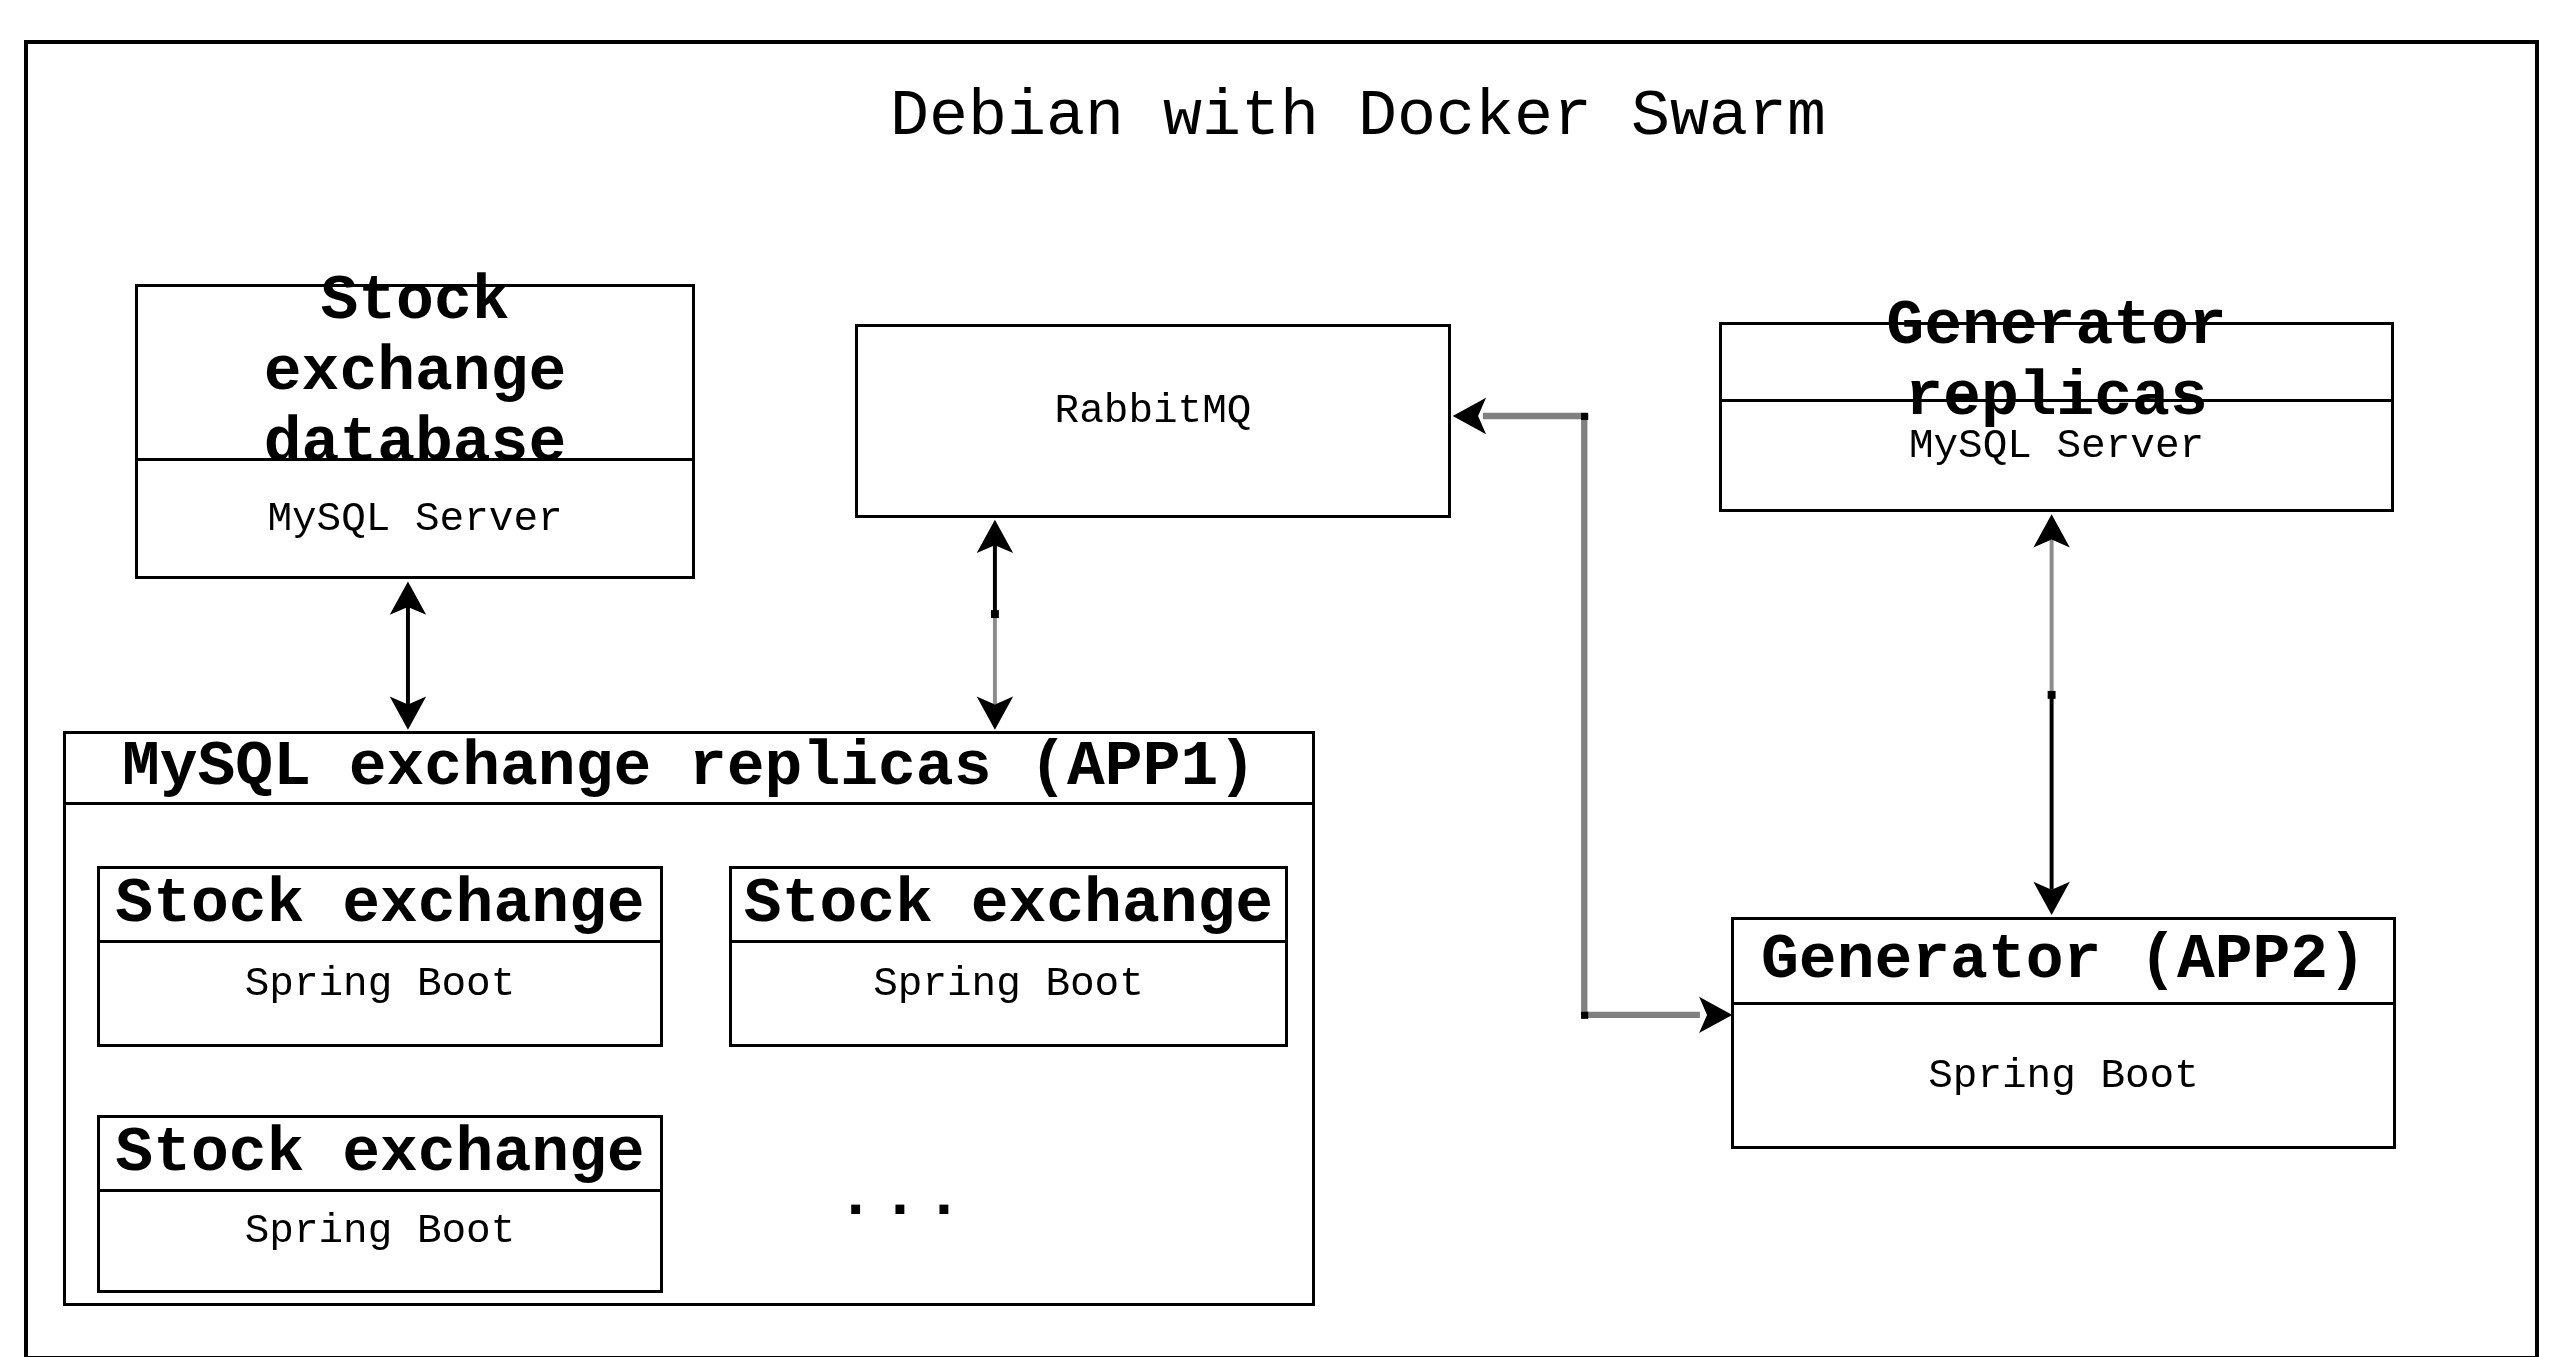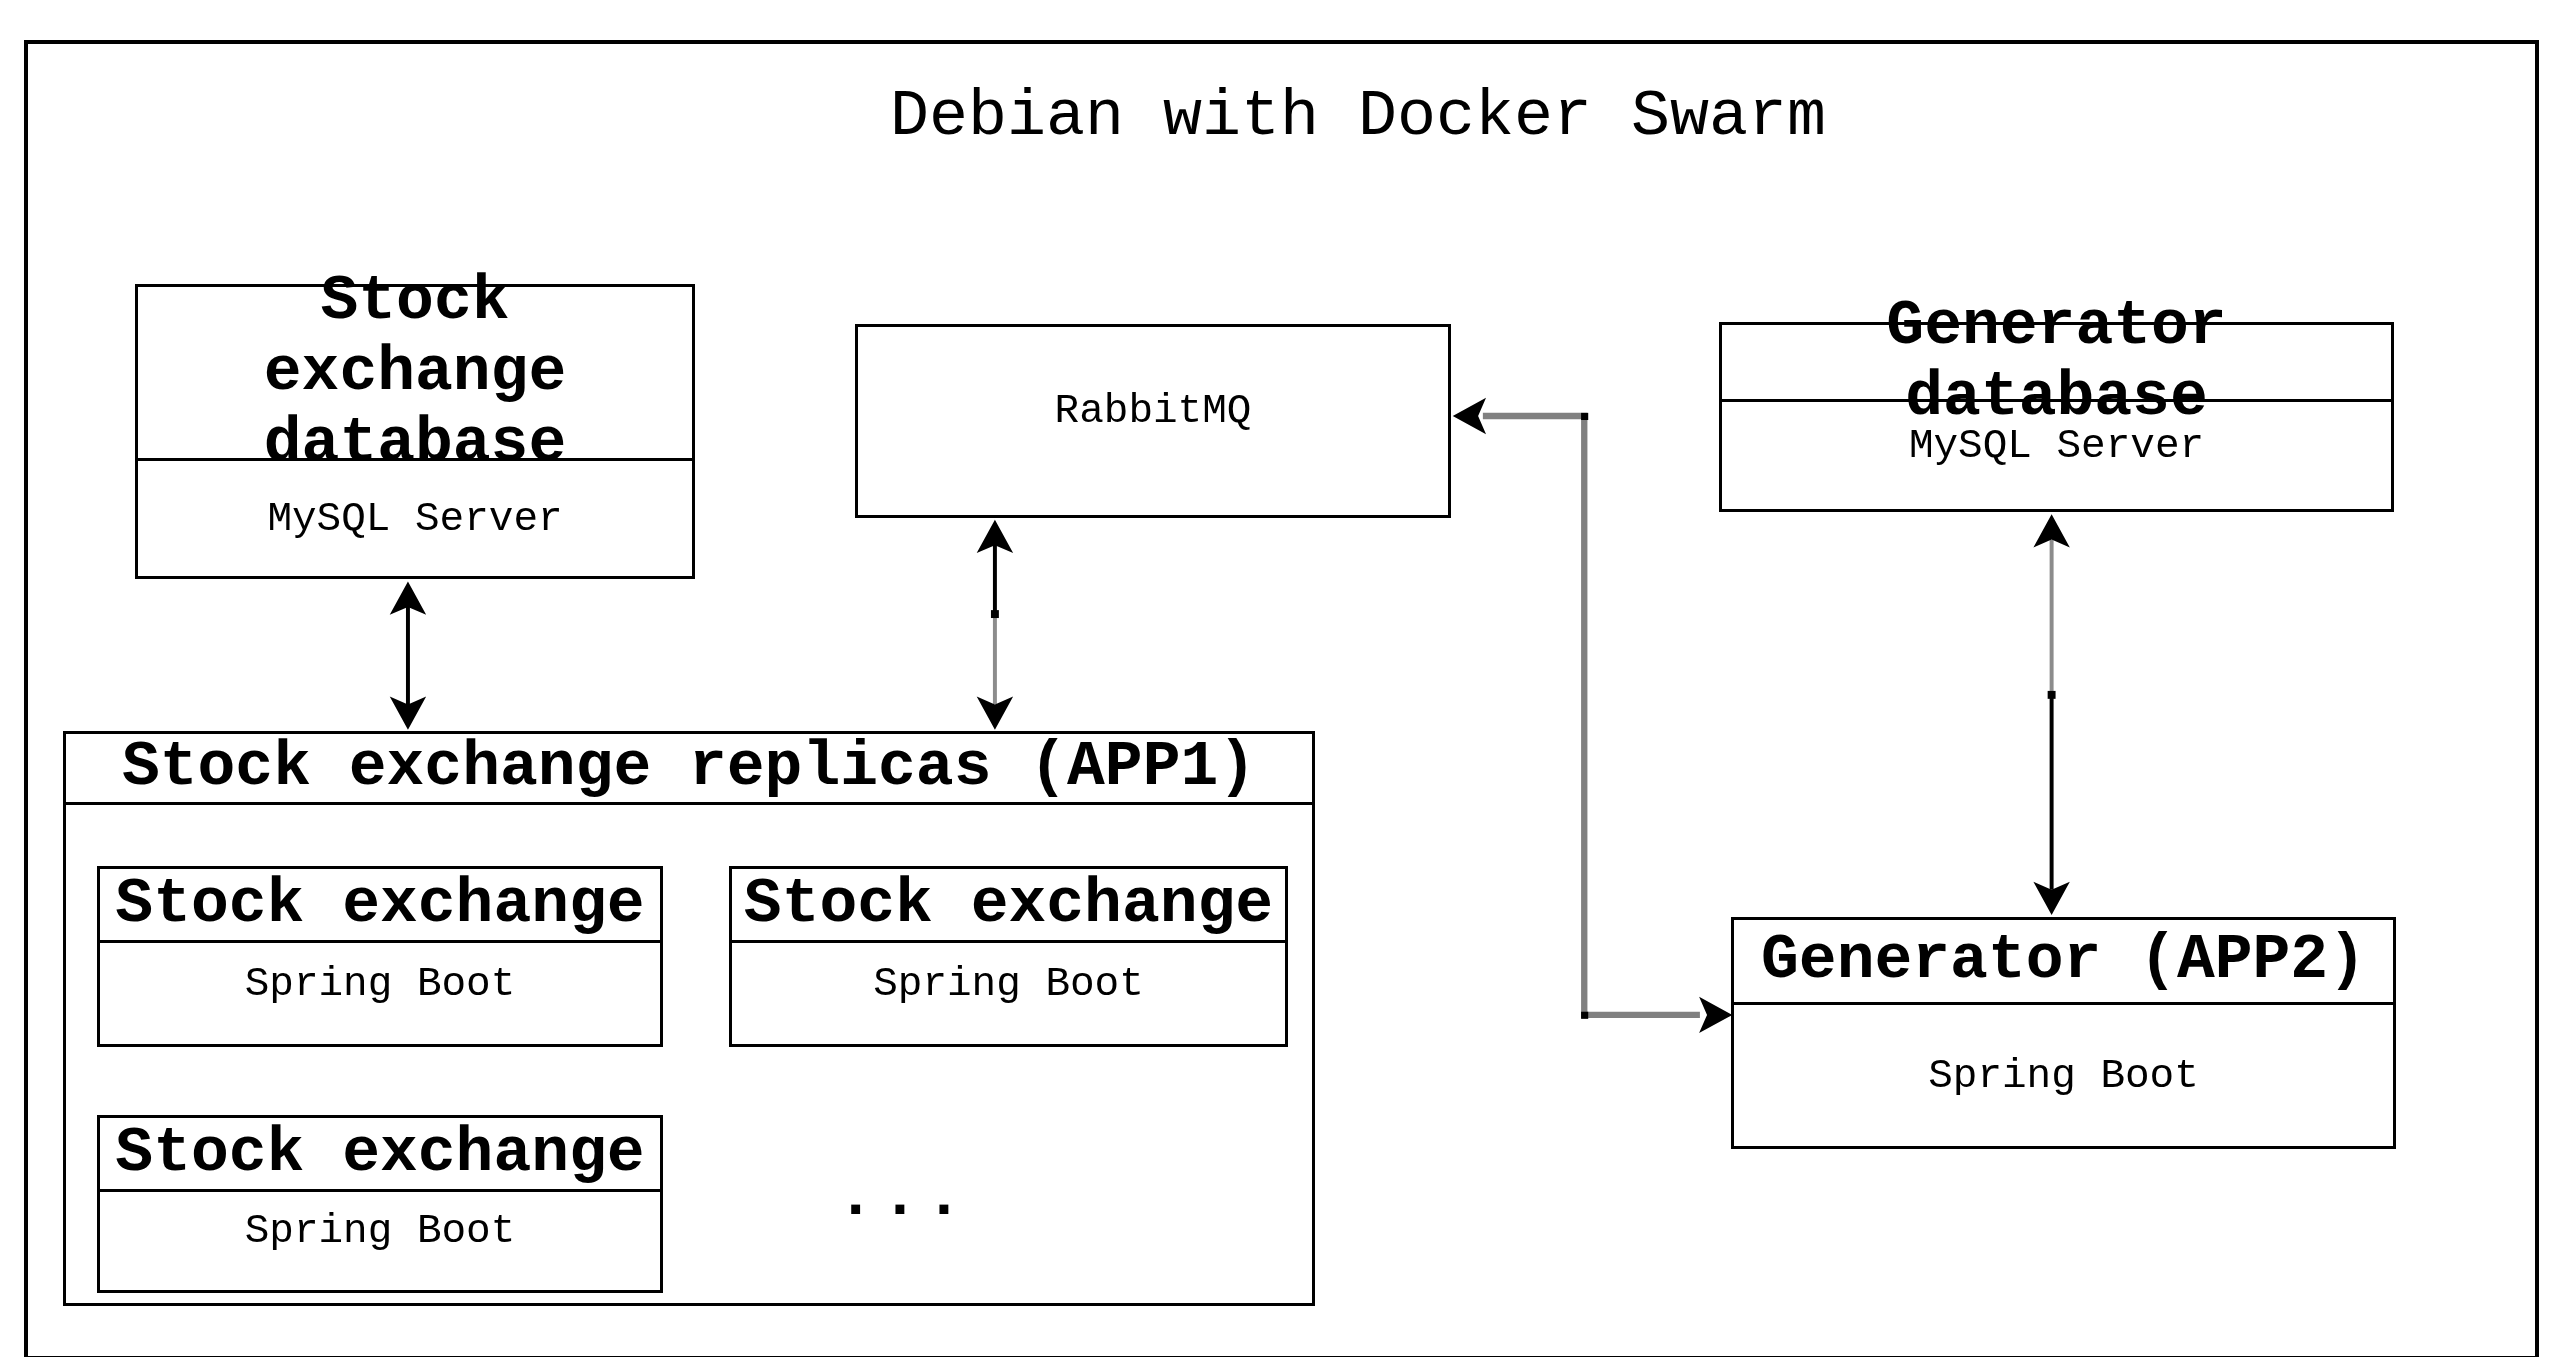--- a/index.html
+++ b/index.html
@@ -108,26 +108,26 @@
   <div class="node" id="node-se-db">
     <div class="node-title">Stock exchange database</div>
     <div class="node-body">MySQL Server</div>
   </div>
 
   <div class="node" id="node-qq">
     <div class="node-body body-high">RabbitMQ</div>
   </div>
 
   <div class="node" id="node-gen-db">
-    <div class="node-title">Generator database</div>
+    <div class="node-title">Generator replicas</div>
     <div class="node-body body-high">MySQL Server</div>
   </div>
 
   <div class="node" id="node-app1">
-    <div class="node-title">Stock exchange replicas (APP1)</div>
+    <div class="node-title">MySQL exchange replicas (APP1)</div>
     <div class="node-body"></div>
   </div>
 
   <div class="node" id="node-rep1">
     <div class="node-title">Stock exchange</div>
     <div class="node-body body-high">Spring Boot</div>
   </div>
 
   <div class="node" id="node-rep2">
     <div class="node-title">Stock exchange</div>

